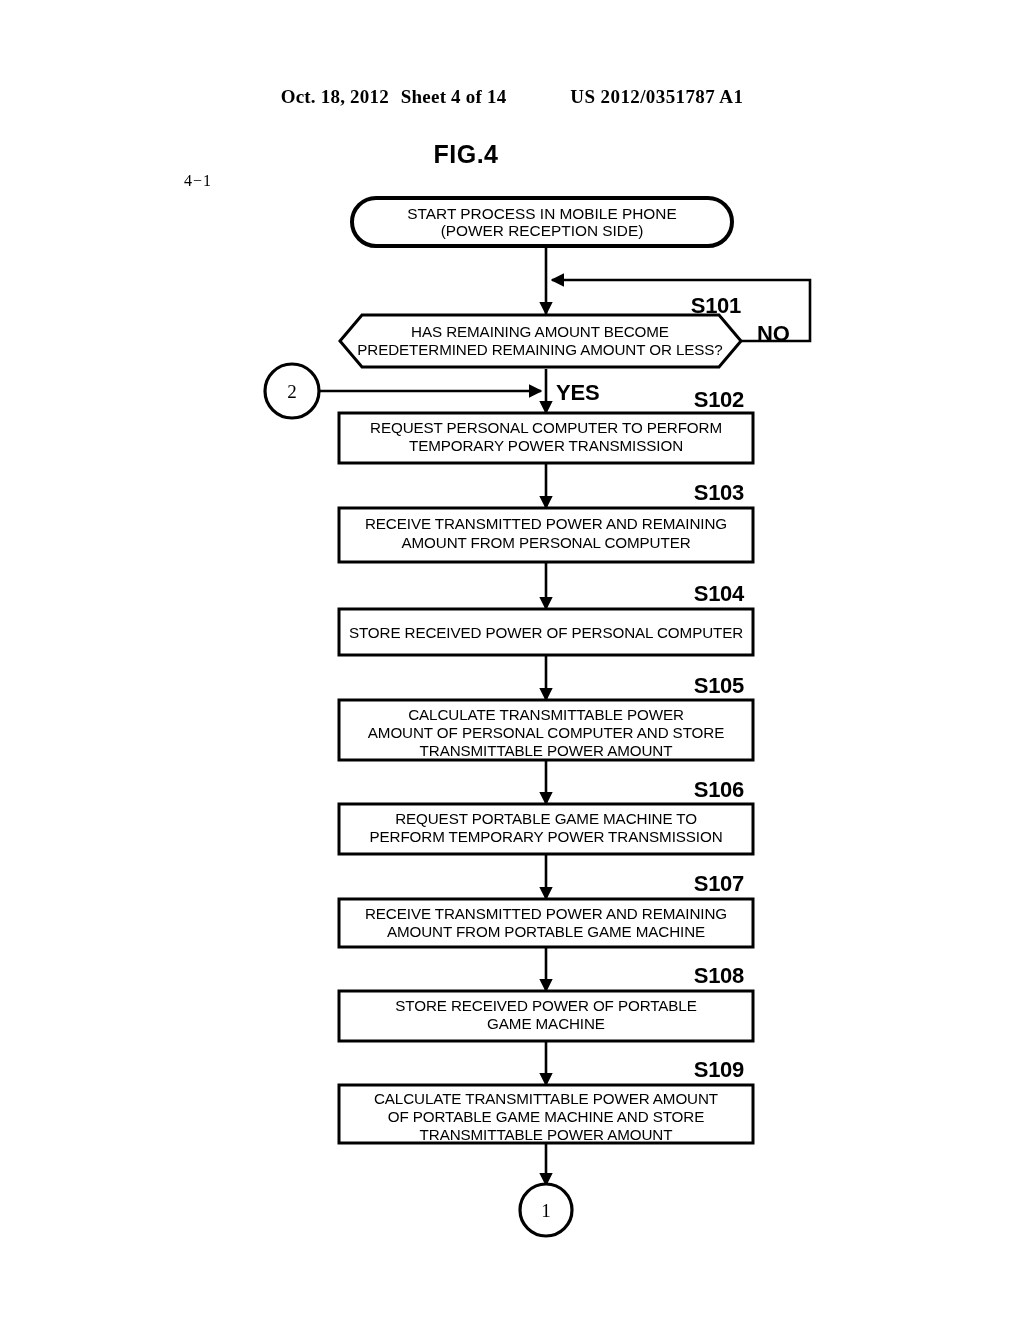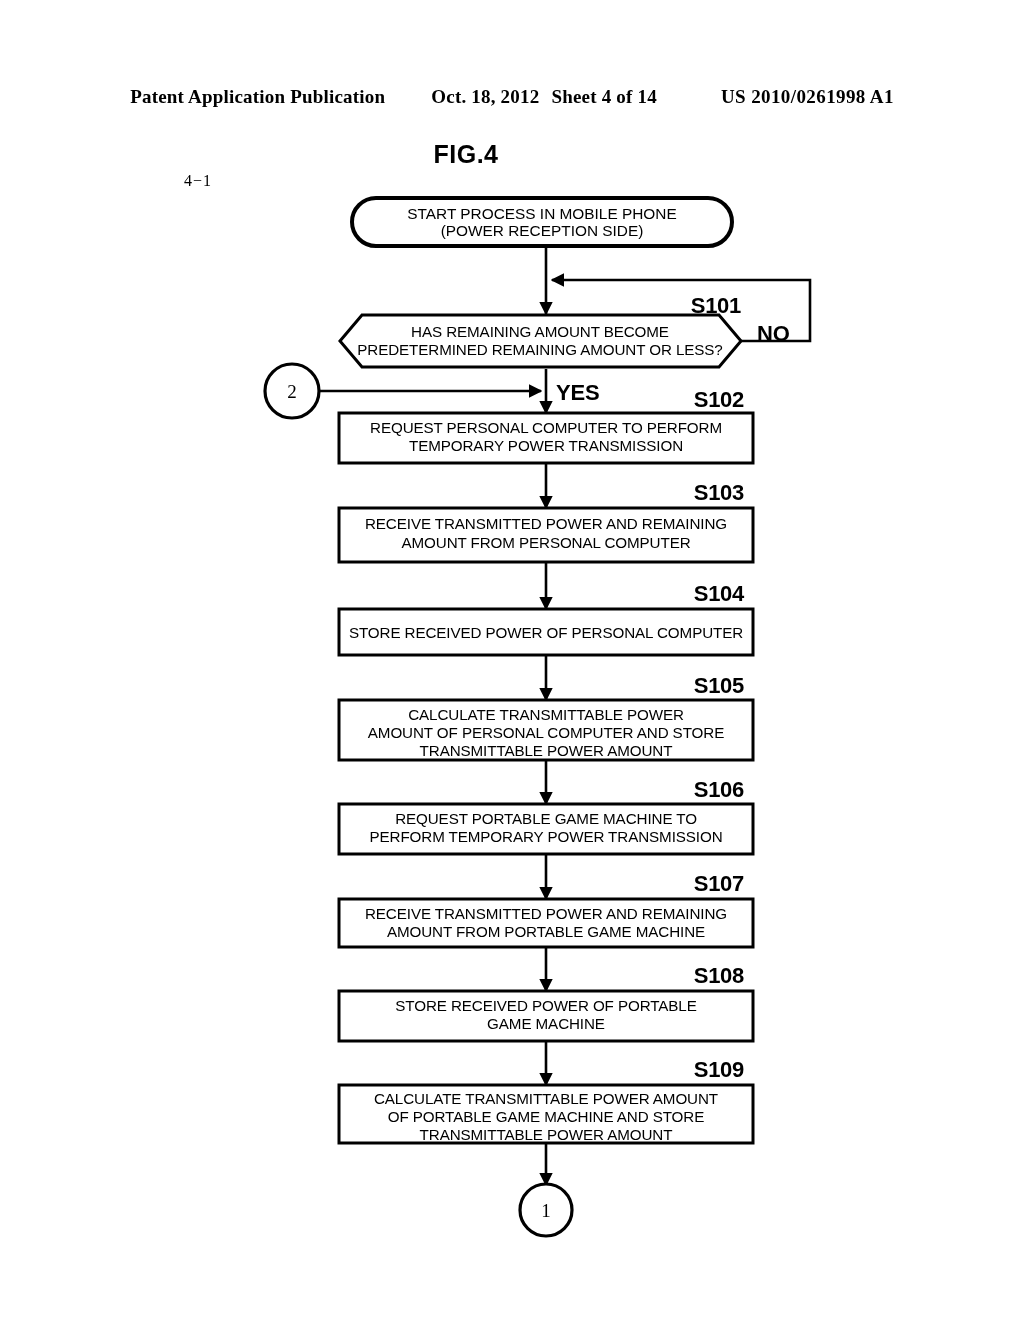--- a/index.html
+++ b/index.html
@@ -117,24 +117,23 @@
     font-family: "Liberation Serif", serif;
     font-size: 19px;
     text-anchor: middle;
     fill: #000000;
   }
 </style>
 </head>
 <body>
 
 <div class="page-header">
-  <span class="seg-pub">Patent Application Publication</span>
   <span class="seg-date">Oct. 18, 2012</span>
   <span class="seg-sheet">Sheet 4 of 14</span>
-  <span class="seg-num">US 2010/0261998 A1</span>
+  <span class="seg-num">US 2012/0351787 A1</span>
 </div>
 
 <div class="fig-title">FIG.4</div>
 <div class="fig-sublabel">4−1</div>
 
 <svg id="flowchart" width="1024" height="1320" viewBox="0 0 1024 1320">
 
   <defs>
     <marker id="arrow" viewBox="0 0 10 10" refX="9" refY="5" markerWidth="5.2" markerHeight="5.2" orient="auto-start-reverse">
       <path d="M 0 0 L 10 5 L 0 10 z" fill="#000000"></path>

